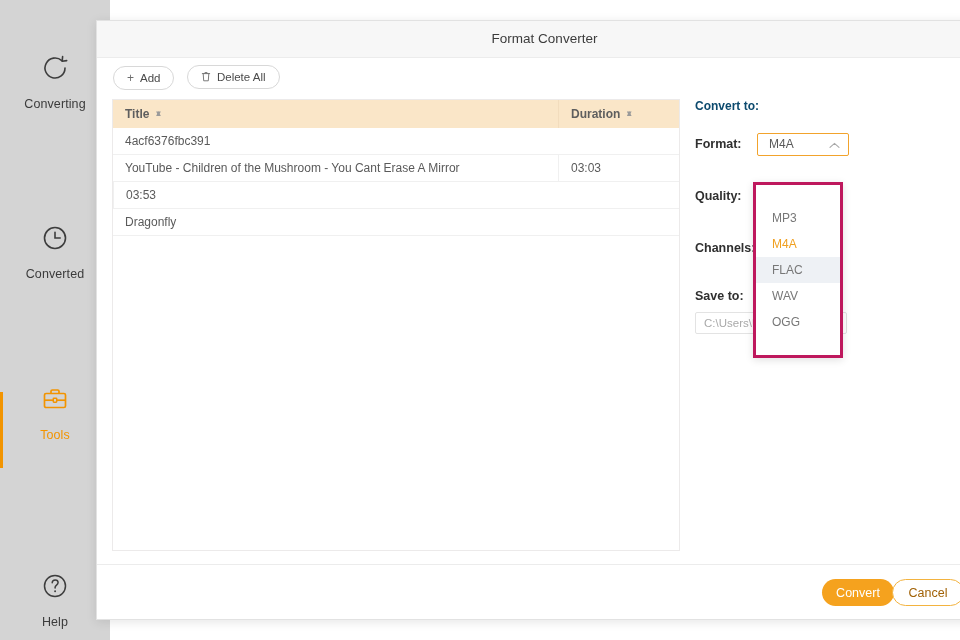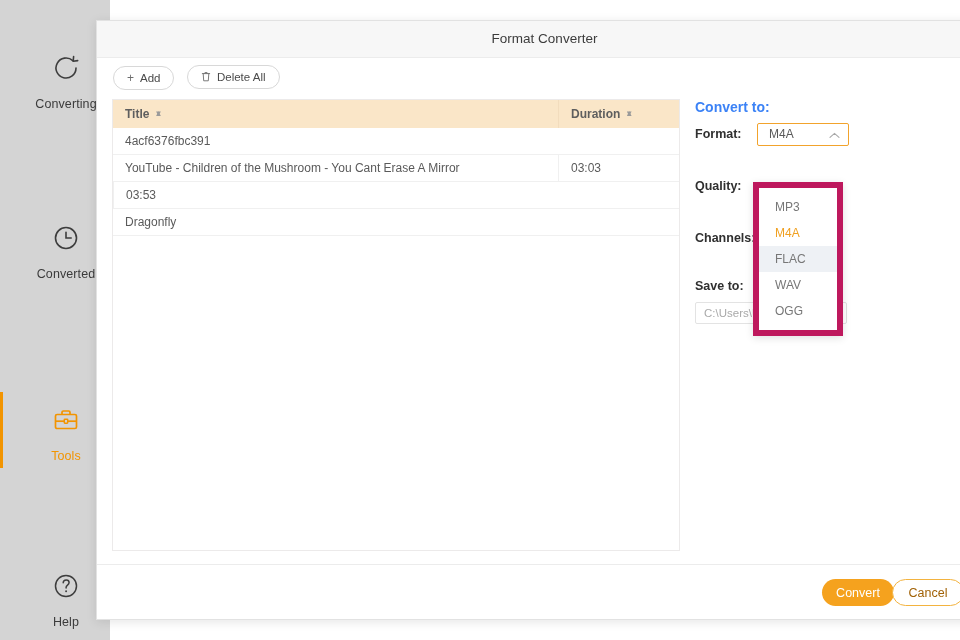--- a/index.html
+++ b/index.html
@@ -23,21 +23,20 @@
     height: 640px;
     background: #d4d4d4;
     box-sizing: border-box;
   }
   .side-item {
     position: absolute;
     left: 0;
     width: 110px;
     text-align: center;
     color: #3d3d3d;
-    padding-left: 11px;
   }
   .side-item .ico {
     display: block;
     height: 36px;
     margin: 0 auto 9px auto;
     line-height: 36px;
   }
   .side-item .lbl {
     display: block;
     font-size: 12.5px;
@@ -168,24 +167,24 @@
   .cell.dur-col { width: 121px; border-left: 1px solid #f0f0f0; }
 
   
   #options {
     position: absolute;
     left: 598px;
     top: 78px;
     width: 168px;
   }
   .opt-heading {
-    font-size: 14px;
+    font-size: 12px;
     font-weight: bold;
-    color: #3b82f6;
-    margin-bottom: 8px;
+    color: #0c4a6e;
+    margin-bottom: 20px;
   }
   .opt-row {
     display: flex;
     align-items: center;
     height: 22px;
     margin-bottom: 30px;
   }
   .opt-label {
     width: 62px;
     text-align: left;
@@ -218,25 +217,25 @@
     line-height: 23px;
     font-size: 10px;
     color: #9a9a9a;
   }
   #dropdown {
     position: absolute;
     left: 656px;
     top: 161px;
     width: 90px;
     background: #fff;
-    border: 6px solid #be185d;
+    border: 3px solid #be185d;
     box-shadow: 0 2px 8px rgba(0,0,0,.12);
     z-index: 30;
     box-sizing: border-box;
-    padding: 6px 0;
+    padding: 20px 0;
   }
   .dd-item {
     height: 26px;
     line-height: 26px;
     padding-left: 16px;
     font-size: 12px;
     color: #777777;
     cursor: pointer;
   }
   .dd-item.selected { color: #f0a020; }
@@ -330,21 +329,21 @@
   <div class="side-item" style="top:222px;">
     <span class="ico">
       <svg width="32" height="32" viewBox="0 0 32 32" fill="none">
         <circle cx="16" cy="16" r="10.5" stroke="#3d3d3d" stroke-width="1.6" fill="none"></circle>
         <path d="M16 10.2V16h5.2" stroke="#3d3d3d" stroke-width="1.6" stroke-linecap="round" fill="none"></path>
       </svg>
     </span>
     <span class="lbl">Converted</span>
   </div>
 
-  <div class="side-item active" style="top:404px;">
+  <div class="side-item active" style="top:383px;">
     <span class="ico">
       <svg width="32" height="32" viewBox="0 0 32 32" fill="none">
         <rect x="5.5" y="10.5" width="21" height="14" rx="1.6" stroke="#f29400" stroke-width="1.7" fill="none"></rect>
         <path d="M12 10.5V8.3c0-.7.6-1.3 1.3-1.3h5.4c.7 0 1.3.6 1.3 1.3v2.2" stroke="#f29400" stroke-width="1.7" fill="none"></path>
         <path d="M5.5 17.2h21" stroke="#f29400" stroke-width="1.7"></path>
         <rect x="14.3" y="15.2" width="3.4" height="4" rx=".6" fill="#d4d4d4" stroke="#f29400" stroke-width="1.5"></rect>
       </svg>
     </span>
     <span class="lbl">Tools</span>
   </div>

